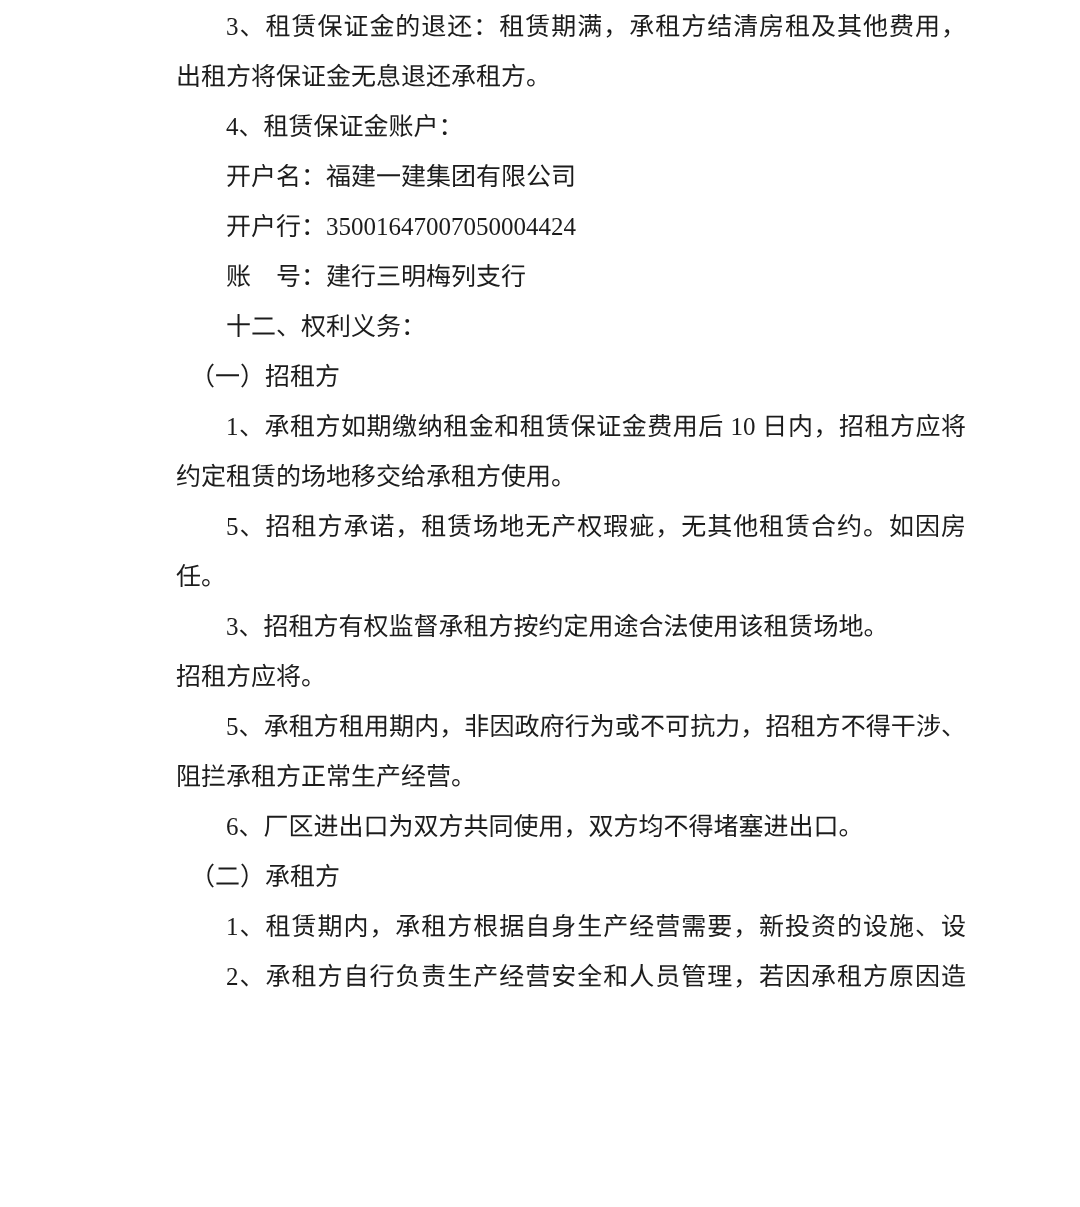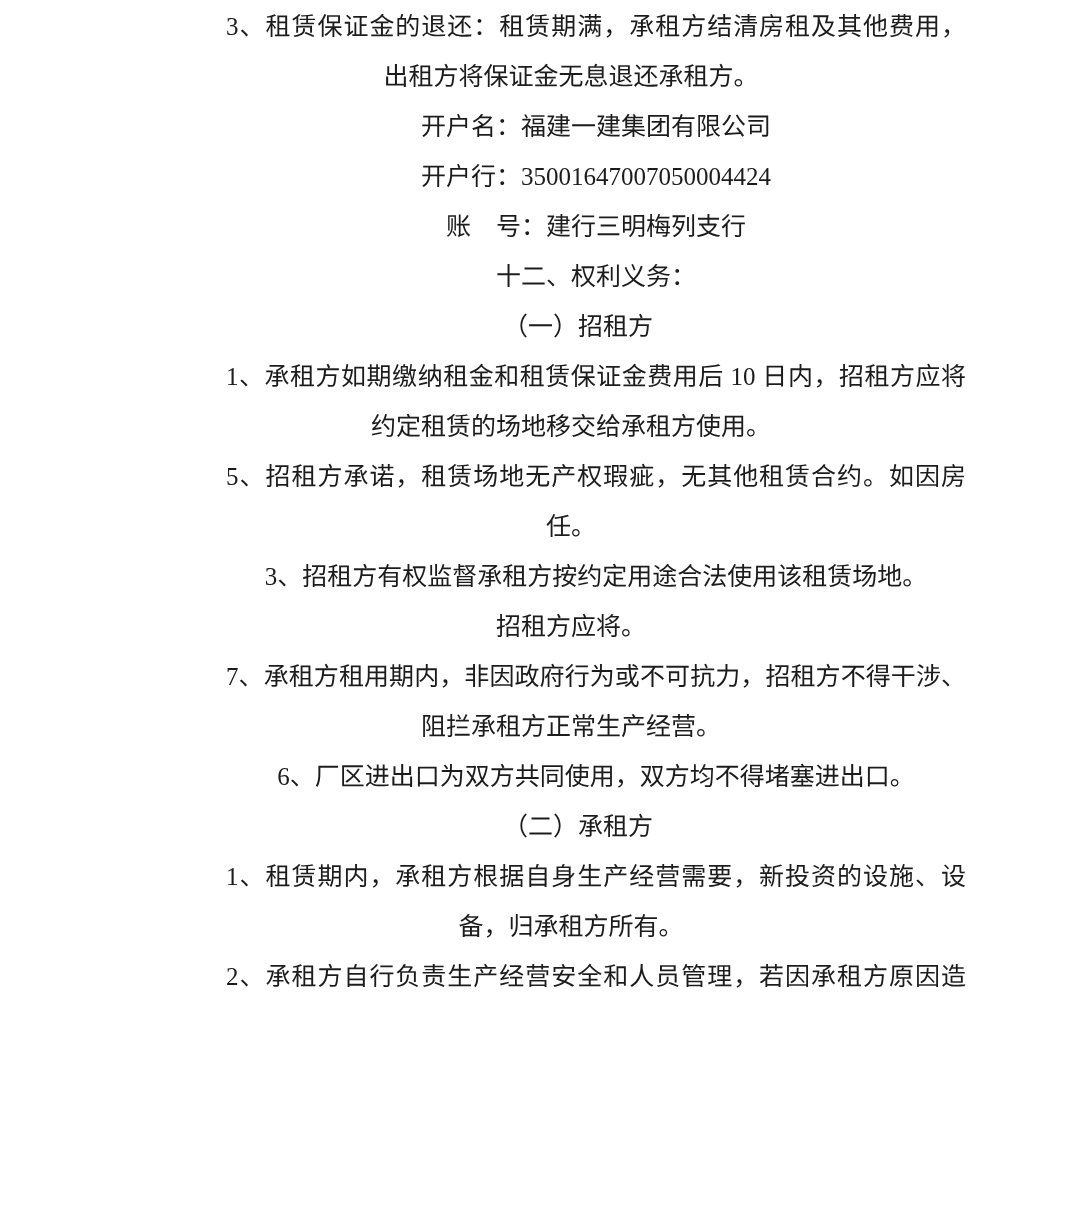--- a/index.html
+++ b/index.html
@@ -24,52 +24,51 @@
   }
   .doc-body {
     width: 790px;
   }
   .line {
     height: 50px;
     line-height: 50px;
     font-size: 25px;
     letter-spacing: 0;
     overflow: visible;
-    text-align: center;
   }
   
   .line.indent-2 { text-indent: 50px; }
   
   .line.indent-1 { text-indent: 14px; }
   .line.indent-0 { text-indent: 0; }
   
   .line.just {
     text-align: justify;
     text-align-last: justify;
   }
 </style>
 </head>
 <body style="background: rgb(255, 255, 255);">
 
 <div class="page" style="color: rgb(28, 28, 28);">
   <div class="doc-body">
       <div class="line indent-2 just">3、租赁保证金的退还：租赁期满，承租方结清房租及其他费用，</div>
       <div class="line indent-0">出租方将保证金无息退还承租方。</div>
+      <div class="line indent-2">4、租赁保证金账户：</div>
       <div class="line indent-2">开户名：福建一建集团有限公司</div>
       <div class="line indent-2">开户行：35001647007050004424</div>
       <div class="line indent-2">账　号：建行三明梅列支行</div>
       <div class="line indent-2">十二、权利义务：</div>
       <div class="line indent-1">（一）招租方</div>
       <div class="line indent-2 just">1、承租方如期缴纳租金和租赁保证金费用后 10 日内，招租方应将</div>
       <div class="line indent-0">约定租赁的场地移交给承租方使用。</div>
       <div class="line indent-2 just">5、招租方承诺，租赁场地无产权瑕疵，无其他租赁合约。如因房</div>
       <div class="line indent-0">任。</div>
       <div class="line indent-2">3、招租方有权监督承租方按约定用途合法使用该租赁场地。</div>
       <div class="line indent-0">招租方应将。</div>
-      <div class="line indent-2 just">7、承租方租用期内，非因政府行为或不可抗力，招租方不得干涉、</div>
+      <div class="line indent-2 just">5、承租方租用期内，非因政府行为或不可抗力，招租方不得干涉、</div>
       <div class="line indent-0">阻拦承租方正常生产经营。</div>
       <div class="line indent-2">6、厂区进出口为双方共同使用，双方均不得堵塞进出口。</div>
       <div class="line indent-1">（二）承租方</div>
       <div class="line indent-2 just">1、租赁期内，承租方根据自身生产经营需要，新投资的设施、设</div>
-      <div class="line indent-0">备，归承租方所有。</div>
       <div class="line indent-2 just">2、承租方自行负责生产经营安全和人员管理，若因承租方原因造</div>
     </div>
 </div>
 
 </body></html>

